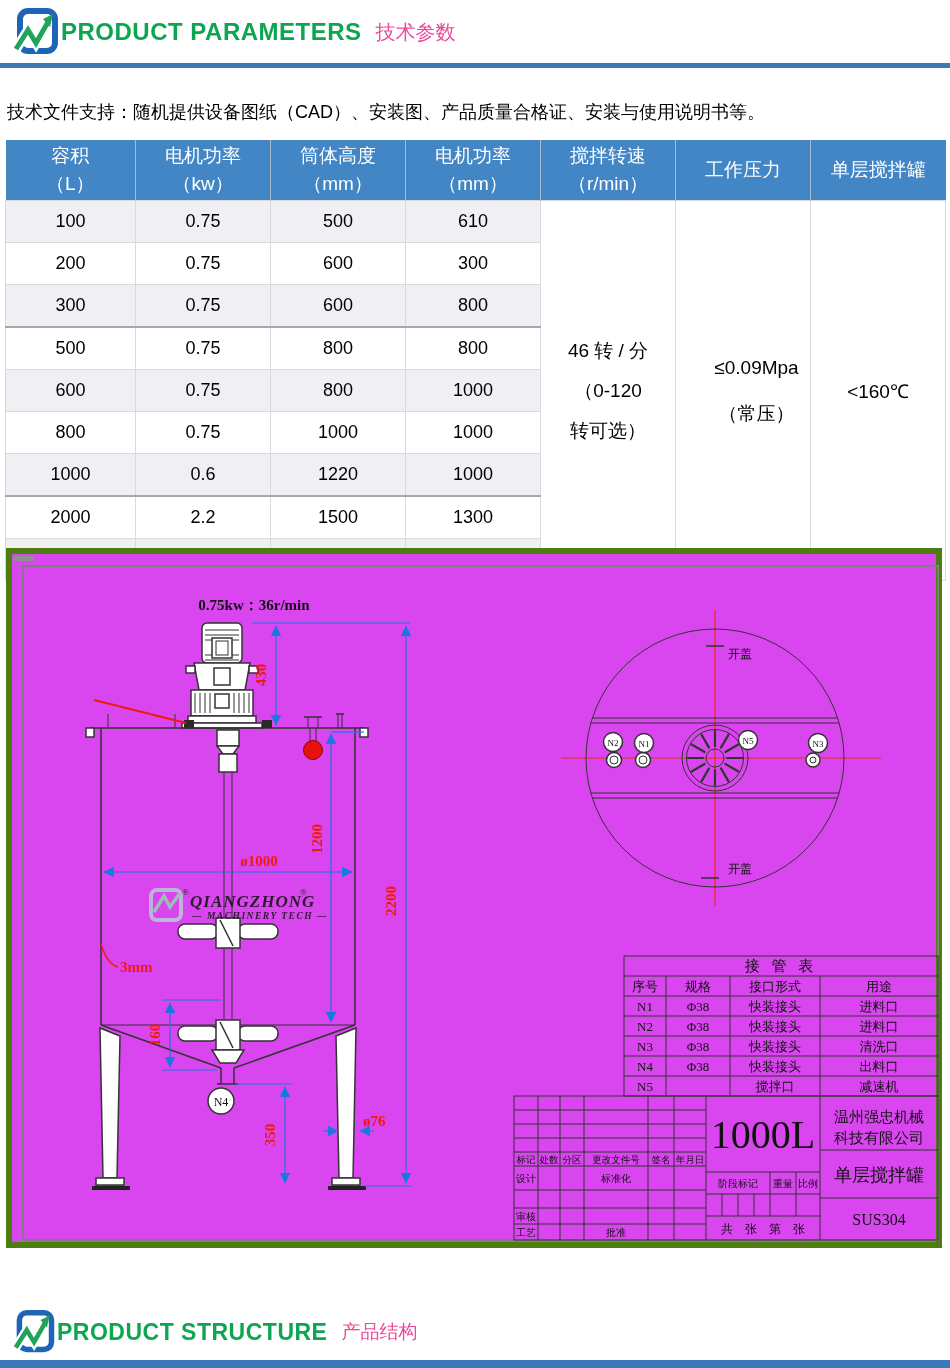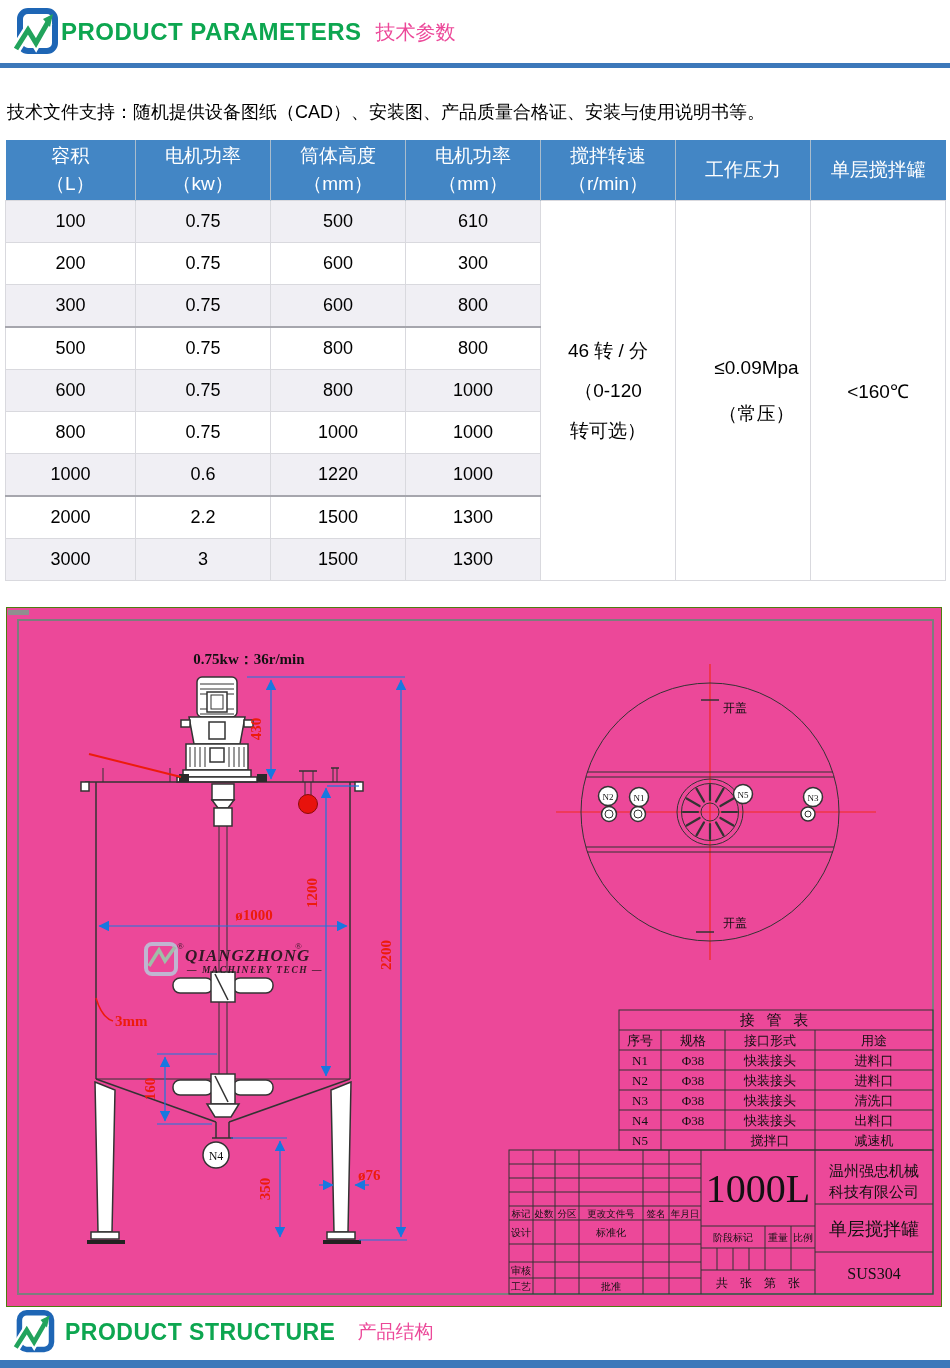--- a/index.html
+++ b/index.html
@@ -23,22 +23,22 @@
   .spec th:last-child{border-right:none;}
   .spec td{height:39px;font-size:18px;color:#000000;background:#fff;
            border:1px solid #d9d9de;vertical-align:middle;}
   .spec tr.alt td{background:#f0eff4;}
   .spec tr.sep td{border-top:2px solid #a6a6ad;}
   .spec td.mg{background:#fff !important;font-size:19px;}
   .mline3 div{line-height:40px;}
   .mline2 div{line-height:46px;padding-left:27px;}
 
   
-  .draw-panel{position:absolute;left:6px;top:607px;width:936px;height:700px;
-              border:1px solid #4d7c0f;background:#ec4899;box-sizing:border-box;}
+  .draw-panel{position:absolute;left:6px;top:548px;width:936px;height:700px;
+              border:6px solid #4d7c0f;background:#d946ef;box-sizing:border-box;}
   .cad{display:block;}
   .cad text{font-family:"Liberation Serif",serif;fill:#111;}
   .cad .ln{stroke:#333;fill:none;stroke-width:1.5;}
   .cad .lnt{stroke:#333;fill:none;stroke-width:1;}
   .cad .fw{fill:#fff;stroke:#333;stroke-width:1.5;}
   .cad .dim{stroke:#1778e0;stroke-width:1.2;fill:none;}
   .cad .redln{stroke:#ed1b0c;fill:none;}
   .cad text.dimt{fill:#ed1b0c;font-weight:bold;font-size:15px;}
   .cad .grid{stroke:#333;stroke-width:1;fill:none;}
 
@@ -434,21 +434,21 @@
         <text x="751" y="679" text-anchor="middle" font-size="12">共　张　第　张</text>
 
         <text x="867" y="568" text-anchor="middle" font-size="15">温州强忠机械</text>
         <text x="867" y="589" text-anchor="middle" font-size="15">科技有限公司</text>
         <text x="867" y="627" text-anchor="middle" font-size="18">单层搅拌罐</text>
         <text x="867" y="671" text-anchor="middle" font-size="16">SUS304</text>
       </g>
     </svg>
   </div>
 
-  <div class="sec" style="top:1306px;gap:8px;">
+  <div class="sec" style="top:1306px;">
     <svg class="logo" width="44" height="44" viewBox="0 0 48 48">
       <rect x="7" y="3" width="35" height="40" rx="8" fill="#fff" stroke="#1e66b5" stroke-width="6"></rect>
       <polyline points="3,41 15,22 23,35 35,14" fill="none" stroke="#fff" stroke-width="10"></polyline>
       <polyline points="3,41 15,22 23,35 35,14" fill="none" stroke="#22a35c" stroke-width="5"></polyline>
       <polygon points="30,11 40,6 37,19" fill="#22a35c"></polygon>
     </svg>
     <span class="t-en" style="font-size:23px;">PRODUCT STRUCTURE</span>
     <span class="t-zh" style="font-size:19px;">产品结构</span>
   </div>
   <div class="bottom-bar"></div>

